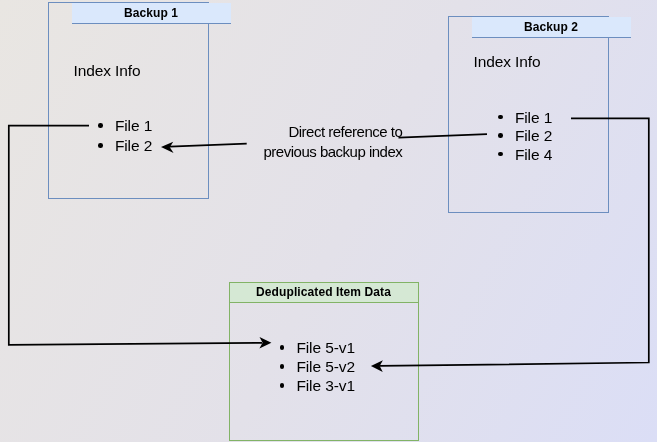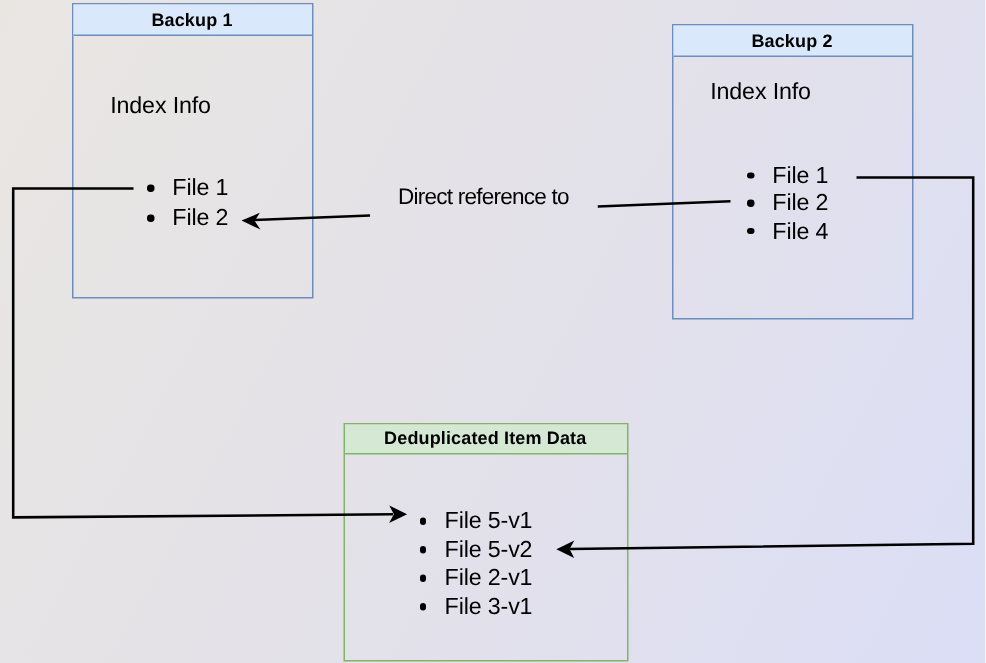--- a/index.html
+++ b/index.html
@@ -19,40 +19,40 @@
   .node.blue  { border-color: #6c8ebf; }
   .node.green { border-color: #82b366; }
   .node-header {
     box-sizing: border-box; width: 100%;
     border-bottom: 1.5px solid;
     text-align: center;
     font-size: 12px; font-weight: bold;
     display: flex; align-items: center; justify-content: center;
     letter-spacing: 0.1px;
   }
-  .blue  .node-header { background: #dae8fc; border-bottom-color: #6c8ebf; }
+  .blue  .node-header { background: #dae8fc; border-bottom-color: #6c8ebf; margin-left: 23px; }
   .green .node-header { background: #d5e8d4; border-bottom-color: #82b366; }
 
   .txt {
     position: absolute; font-size: 15.5px; line-height: 19px;
     letter-spacing: -0.1px; white-space: nowrap; text-align: center;
   }
   .list { position: absolute; }
   .list .row { display: flex; align-items: center; height: 19px; }
   .list-lh20 .row { height: 20px; }
   .list-lh185 .row { height: 18.5px; }
   .list .dot {
     width: 4.6px; height: 4.6px; border-radius: 50%;
     background: #000; margin-right: 12px; flex: 0 0 auto;
   }
   .list .itm {
     font-size: 15.5px; line-height: 19px; letter-spacing: -0.1px; white-space: nowrap;
   }
   .edge-label {
-    position: absolute; text-align: center;
+    position: absolute; text-align: right;
     font-size: 15px; line-height: 20.3px; letter-spacing: -0.5px;
     white-space: nowrap;
   }
   svg.edges { position: absolute; left: 0; top: 0; width: 657px; height: 442px; }
 </style>
 </head>
 <body>
 
 <div class="canvas">
 
@@ -97,24 +97,20 @@
     <div class="row">
       <span class="dot"></span>
       <span class="itm">File 5-v1</span>
     </div>
     <div class="row">
       <span class="dot"></span>
       <span class="itm">File 5-v2</span>
     </div>
     <div class="row">
       <span class="dot"></span>
-      <span class="itm">File 2-v1</span>
-    </div>
-    <div class="row">
-      <span class="dot"></span>
       <span class="itm">File 3-v1</span>
     </div>
   </div>
 
   <svg class="edges" viewBox="0 0 657 442">
 
     <g stroke="#000" stroke-width="1.7" fill="none">
       <polyline points="89,125.7 8.8,125.7 8.8,344.9 262,342.9"></polyline>
       <polygon points="271.4,342.8 259.4,348.6 262.6,342.87 259.5,337" fill="#000" stroke="none"></polygon>
     </g>
@@ -126,15 +122,16 @@
 
     <g stroke="#000" stroke-width="1.7" fill="none">
       <line x1="487" y1="134.2" x2="398.5" y2="137.7"></line>
       <line x1="246.7" y1="143.6" x2="169.6" y2="146.65"></line>
       <polygon points="161,147 173.2,141.86 169.8,147.34 173.6,153" fill="#000" stroke="none"></polygon>
     </g>
   </svg>
 
   <div class="edge-label" style="left:242.3px; top:121.5px; width:160px;">
     <div>Direct reference to</div>
+    <div>previous backup index</div>
   </div>
 
 </div>
 
 </body></html>

